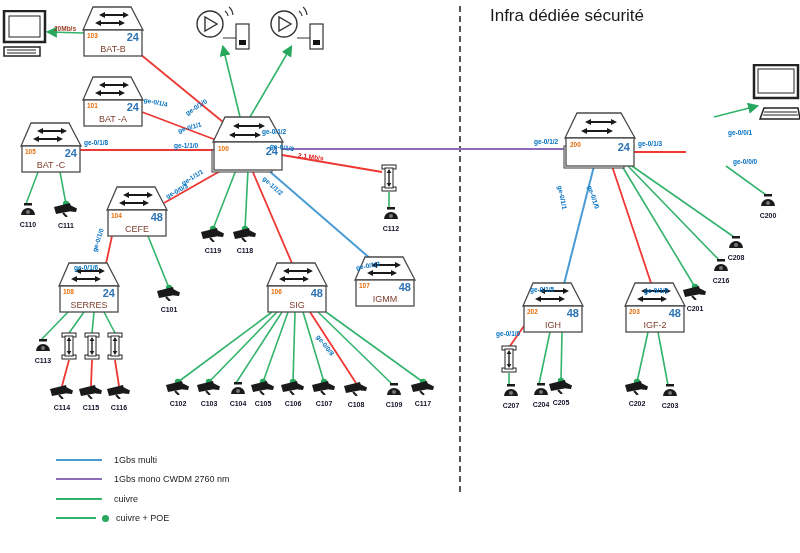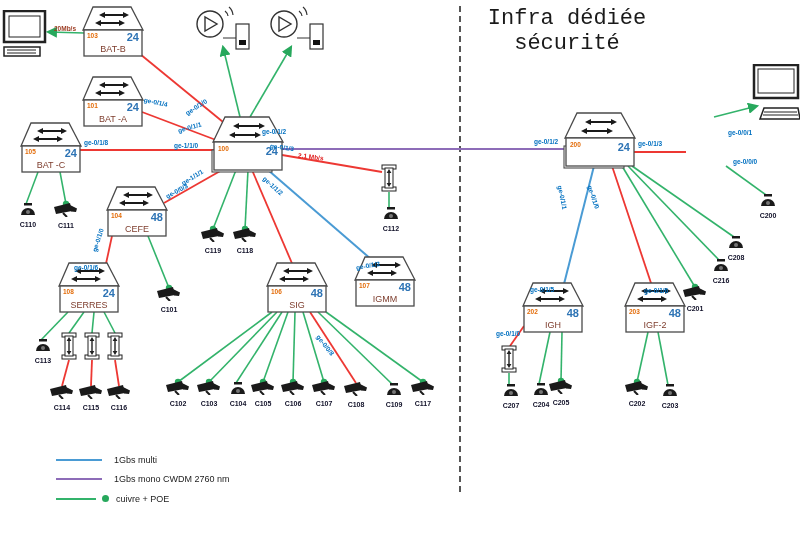--- a/index.html
+++ b/index.html
@@ -24,21 +24,21 @@
   svg text{font-family:"Liberation Sans",sans-serif;}
   
   .cam{position:absolute;width:34px;text-align:center;z-index:2;}
   .cam-label{display:block;font-size:7px;font-weight:600;color:#101028;margin-top:1px;letter-spacing:0;}
   
   .plabel{position:absolute;font-size:6.5px;font-weight:600;color:#0070c0;white-space:nowrap;
           z-index:3;transform-origin:left center;}
   .speed{position:absolute;font-size:6.5px;font-weight:700;white-space:nowrap;z-index:3;}
   
   #title{position:absolute;left:452px;top:6px;width:230px;text-align:center;
-         font-size:22px;color:#1a1a1a;z-index:3;font-family:Liberation Mono, monospace;}
+         font-size:17px;color:#1a1a1a;z-index:3;}
   #divider{position:absolute;left:459px;top:6px;height:486px;width:0;
            border-left:2px dashed #555;z-index:0;}
   
   #legend{position:absolute;left:56px;top:450px;z-index:2;}
   .leg-row{display:flex;align-items:center;height:19.5px;}
   .leg-line{width:46px;border-top:2px solid;margin-right:12px;}
   .c-multi{border-color:#4a9bd4;} .c-mono{border-color:#ed3833;}
   .c-cwdm{border-color:#8d6cb8;} .c-cuivre{border-color:#33b36b;}
   .leg-dot{width:7px;height:7px;border-radius:50%;background:#27a85c;margin:0 7px 0 -6px;}
   .leg-label{font-size:9px;color:#222;}
@@ -590,19 +590,23 @@
   <div id="legend">
     <div class="leg-row">
       <span class="leg-line c-multi"></span>
       <span class="leg-label">1Gbs multi</span>
     </div>
     <div class="leg-row">
       <span class="leg-line c-cwdm"></span>
       <span class="leg-label">1Gbs mono CWDM 2760 nm</span>
     </div>
     <div class="leg-row">
+      <span class="leg-line c-cuivre"></span>
+      <span class="leg-label">cuivre</span>
+    </div>
+    <div class="leg-row">
       <span class="leg-line c-cuivre" style="width:40px"></span>
       <span class="leg-dot"></span>
       <span class="leg-label">cuivre + POE</span>
     </div>
   </div>
 
 </div>
 
 </body></html>

